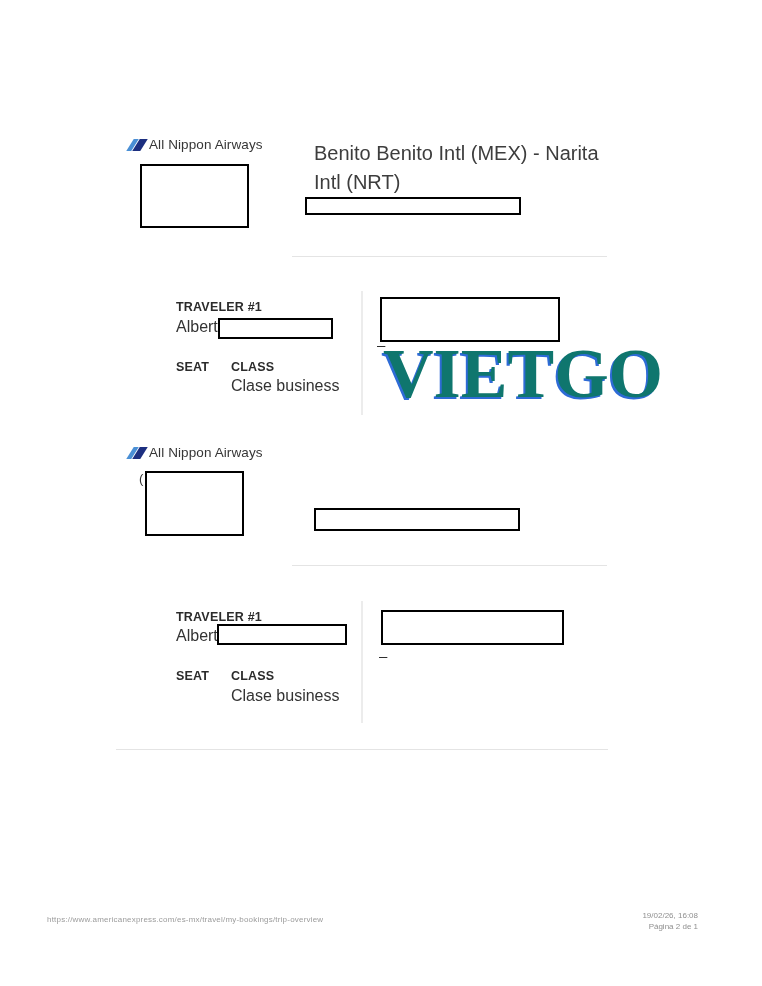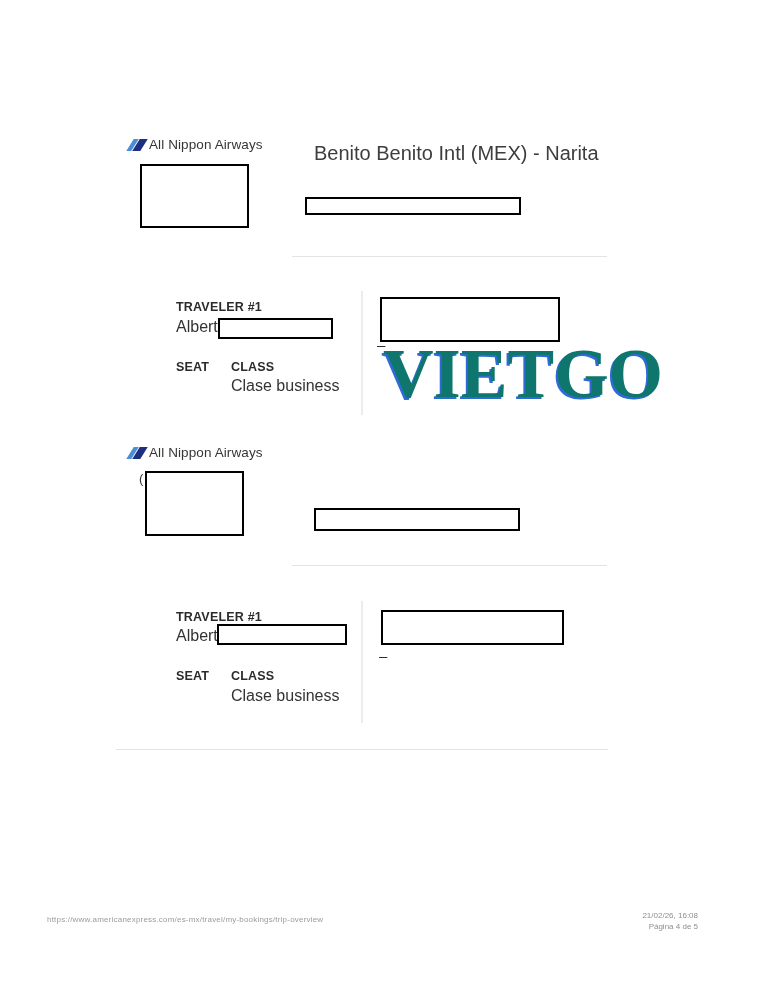--- a/index.html
+++ b/index.html
@@ -35,20 +35,21 @@
       <span class="stripe light" style="background:#4a8fd5;"></span>
       <span class="stripe dark" style="background:#1c2f80;"></span>
     </span>
     <span class="airline-name">All Nippon Airways</span>
   </div>
 
   <div class="rbox" style="left:140px;top:164px;width:109px;height:64px;"></div>
 
   <div class="abs route" style="left:314px;top:139px;width:312px;">
     <div>Benito Benito Intl (MEX) - Narita</div>
+    <div>Intl (NRT)</div>
   </div>
 
   <div class="rbox" style="left:305px;top:197px;width:216px;height:18px;"></div>
 
   <div class="hline" style="left:292px;top:256px;width:315px;"></div>
 
   <div class="abs lbl" style="left:176px;top:300px;">TRAVELER #1</div>
   <div class="abs val" style="left:176px;top:318px;">Albert</div>
   <div class="rbox" style="left:218px;top:318px;width:115px;height:21px;"></div>
 
@@ -89,17 +90,17 @@
 
   <div class="vline" style="left:361px;top:601px;height:122px;"></div>
 
   <div class="rbox" style="left:381px;top:610px;width:183px;height:35px;"></div>
   <div class="abs dash" style="left:379px;top:648px;">–</div>
 
   <div class="hline" style="left:116px;top:749px;width:492px;"></div>
 
   <div class="abs footer-url" style="left:47px;top:915px;">https://www.americanexpress.com/es-mx/travel/my-bookings/trip-overview</div>
   <div class="abs footer-right" style="right:50px;top:910px;">
-    <div>21/02/26, 16:08</div>
-    <div>Página 4 de 5</div>
+    <div>19/02/26, 16:08</div>
+    <div>Página 2 de 1</div>
   </div>
 
 </div>
 
 </body></html>

